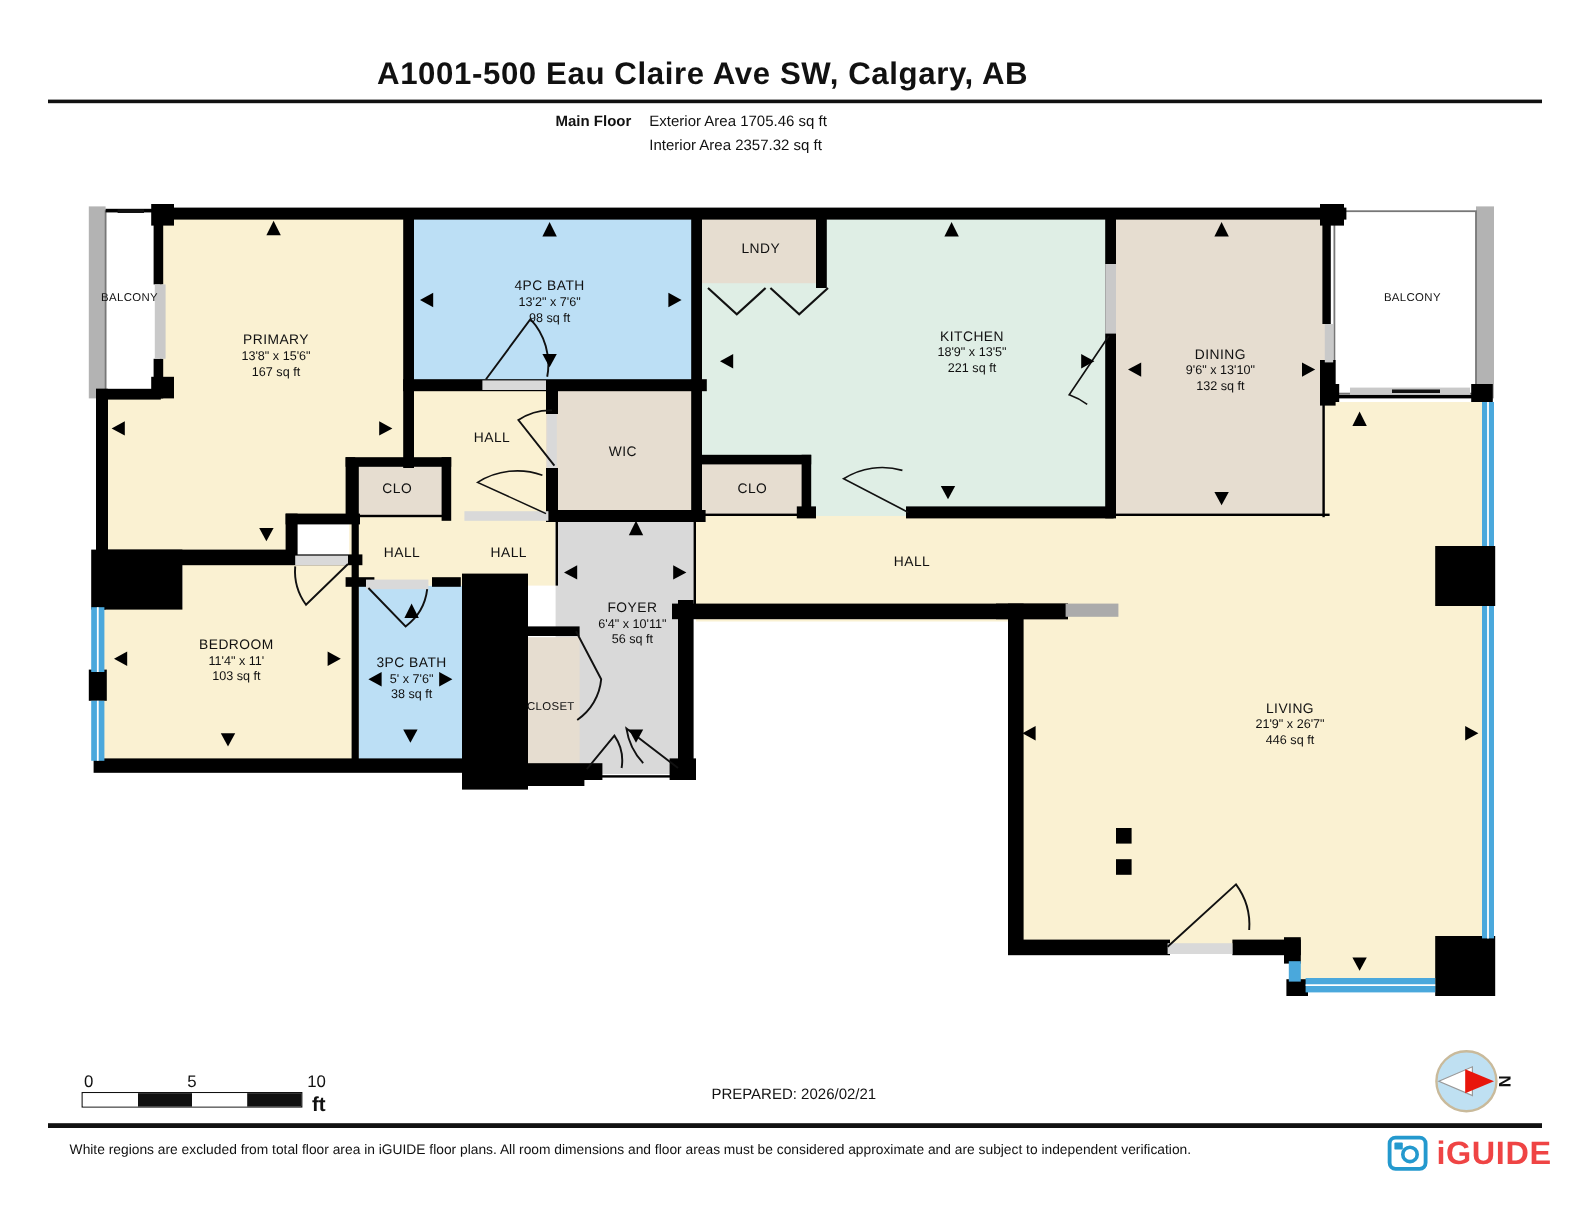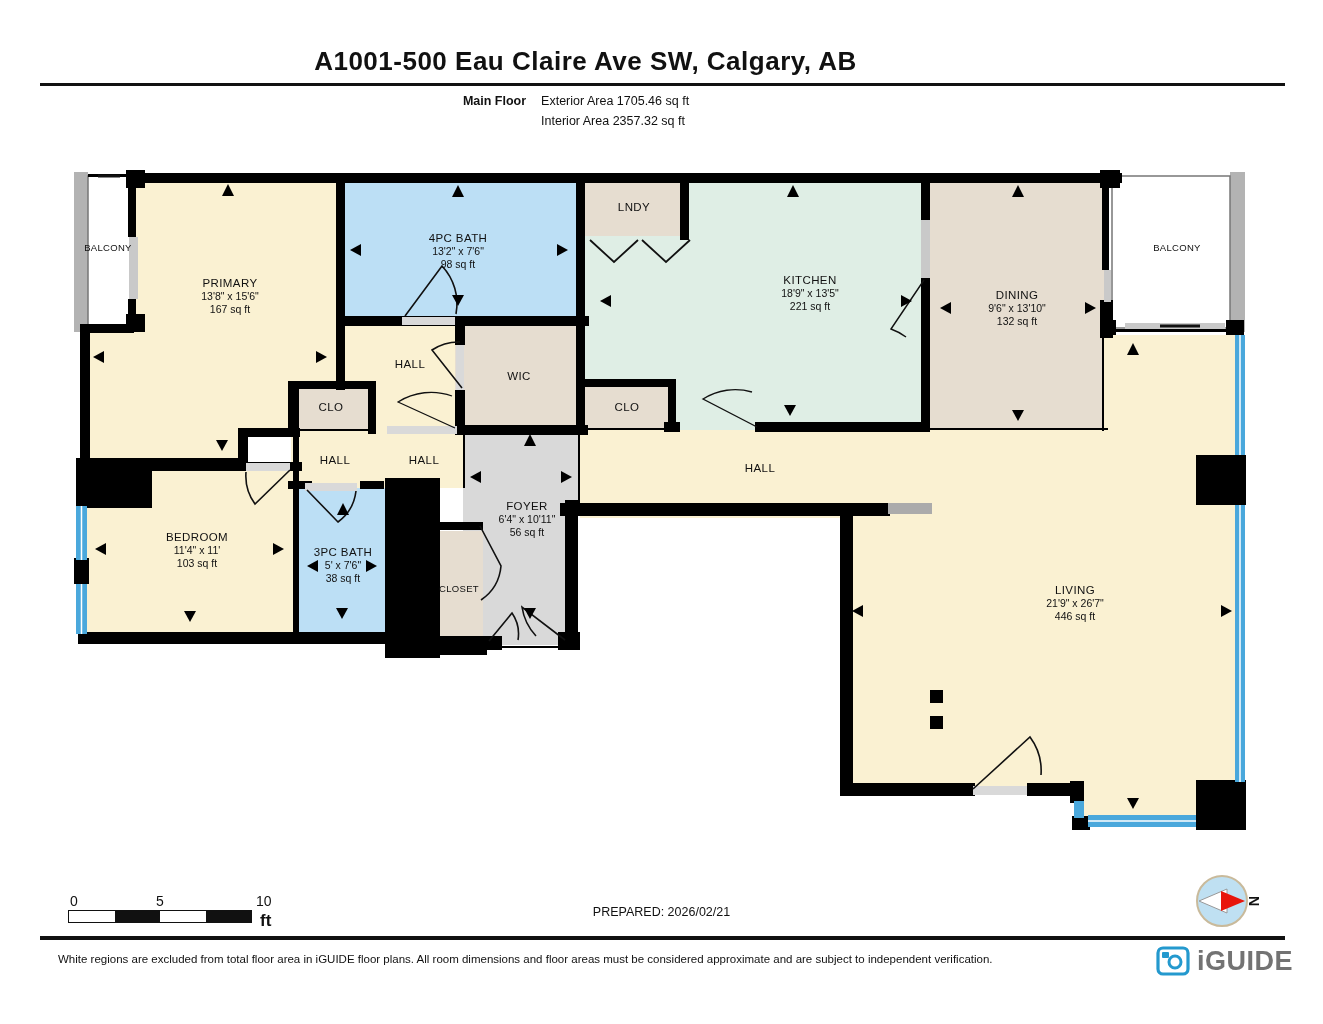--- a/index.html
+++ b/index.html
@@ -300,16 +300,16 @@
 
   <div class="abs" id="rule-bottom"></div>
   <div class="abs" id="disclaimer">White regions are excluded from total floor area in iGUIDE floor plans. All room dimensions and floor areas must be considered approximate and are subject to independent verification.</div>
 
   <div class="abs" id="brand">
     <svg width="36" height="34" viewBox="0 0 36 34">
       <rect x="3" y="4" width="30" height="26" rx="5" fill="none" stroke="#2499CE" stroke-width="3.2"></rect>
       <rect x="7" y="8" width="7" height="6" rx="1" fill="#2499CE"></rect>
       <circle cx="20" cy="18" r="6" fill="none" stroke="#2499CE" stroke-width="3"></circle>
     </svg>
-    <span id="brand-text" style="color:#737373">iGUIDE</span>
+    <span id="brand-text" style="color:#ef4444">iGUIDE</span>
   </div>
 
 </div>
 
 </body></html>

